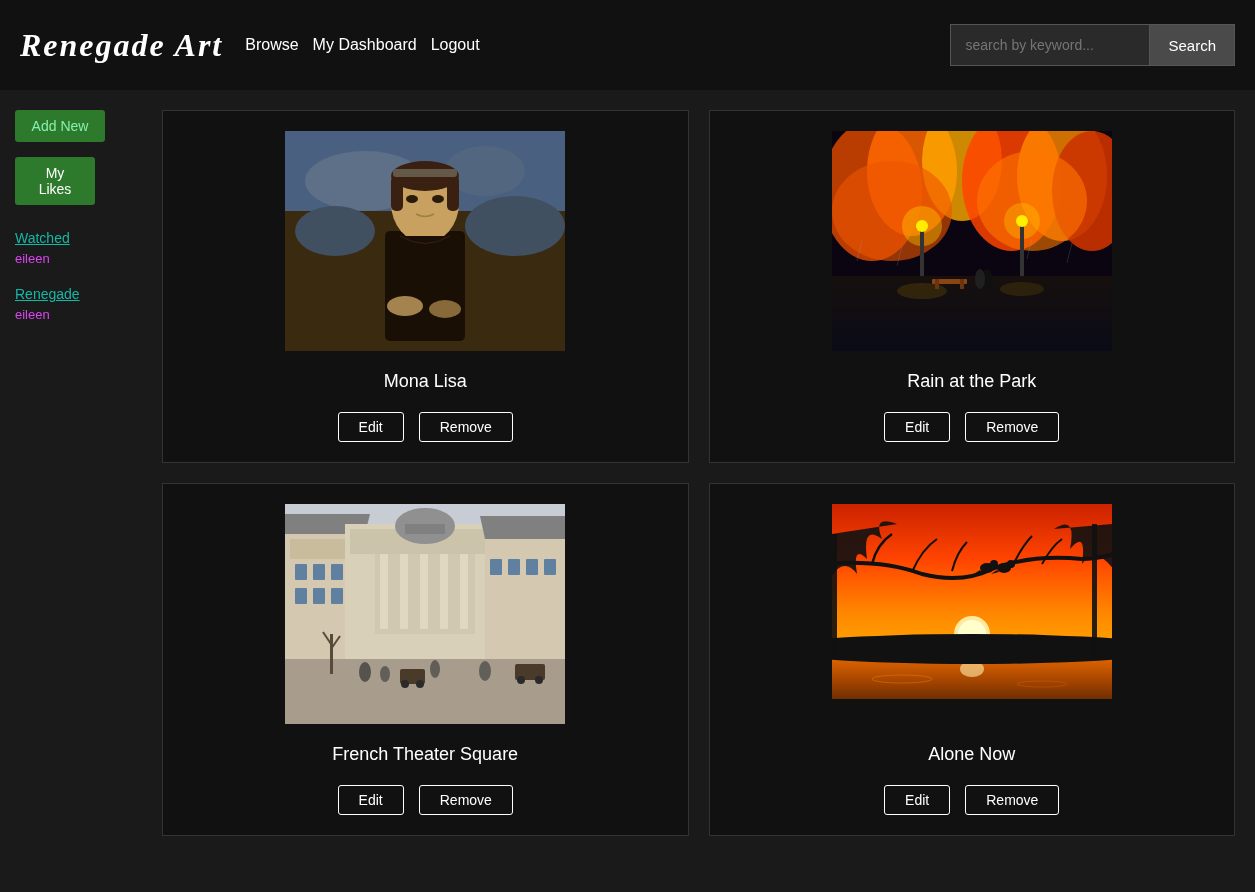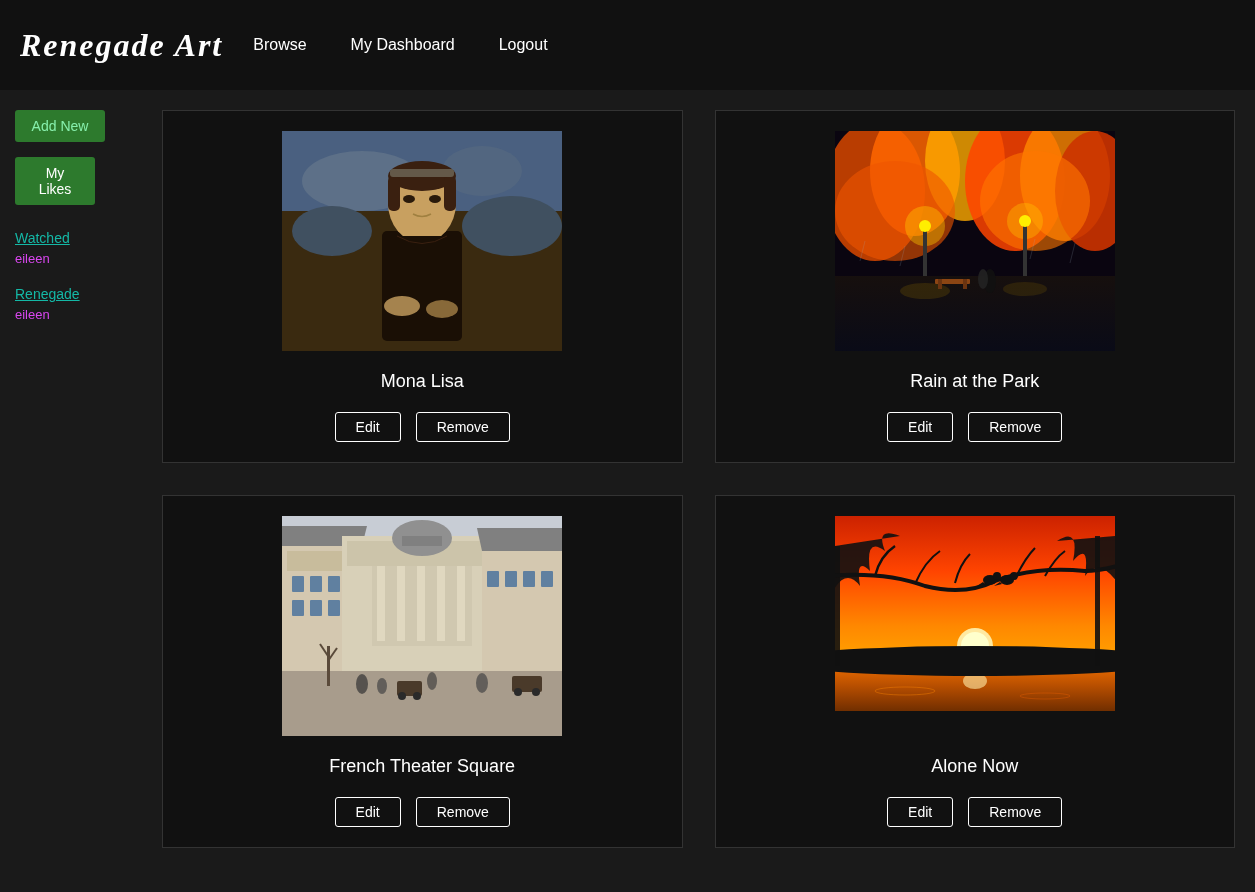--- a/index.html
+++ b/index.html
@@ -26,23 +26,23 @@
       font-size: 32px;
       font-weight: bold;
       color: #ffffff;
       font-style: italic;
       letter-spacing: 2px;
       text-align: center;
     }
 
     .nav {
       display: flex;
-      gap: 44px;
+      gap: 14px;
       align-items: flex-end;
-      margin-left: 20px;
+      margin-left: 12px;
     }
 
     .nav a {
       color: #ffffff;
       text-decoration: none;
       font-size: 16px;
     }
 
     .header-left {
       display: flex;
@@ -133,21 +133,21 @@
 
     
     .main-content {
       flex: 1;
       padding: 20px;
     }
 
     .artwork-grid {
       display: grid;
       grid-template-columns: 1fr 1fr;
-      gap: 32px;
+      gap: 20px;
       padding-left: 12px;
     }
 
     .artwork-card {
       background-color: #111111;
       border: 1px solid #333;
       padding: 20px;
       display: flex;
       flex-direction: column;
       align-items: center;
@@ -203,20 +203,24 @@
 <body>
 
 <header class="header">
   <div class="header-left">
     <div class="logo">Renegade Art</div>
     <nav class="nav">
       <a href="#">Browse</a>
       <a href="#">My Dashboard</a>
       <a href="#">Logout</a>
     </nav>
+  </div>
+  <div class="search-area">
+    <input class="search-input" type="text" placeholder="search by keyword..." style="">
+    <button class="search-button">Search</button>
   </div>
 </header>
 
 <div class="layout">
 
   <aside class="sidebar">
     <button class="btn-add-new">Add New</button>
     <button class="btn-my-likes">My Likes</button>
     <a class="sidebar-link" href="#">Watched</a>
     <div class="sidebar-sub">eileen</div>

